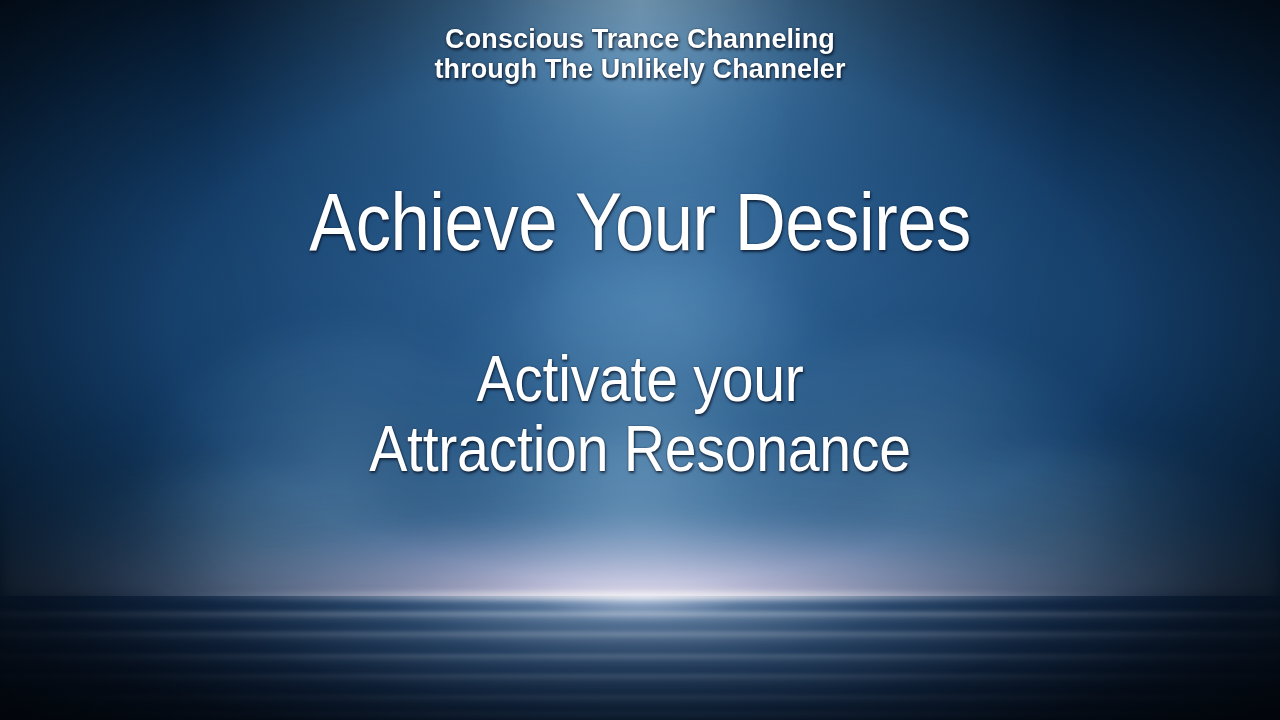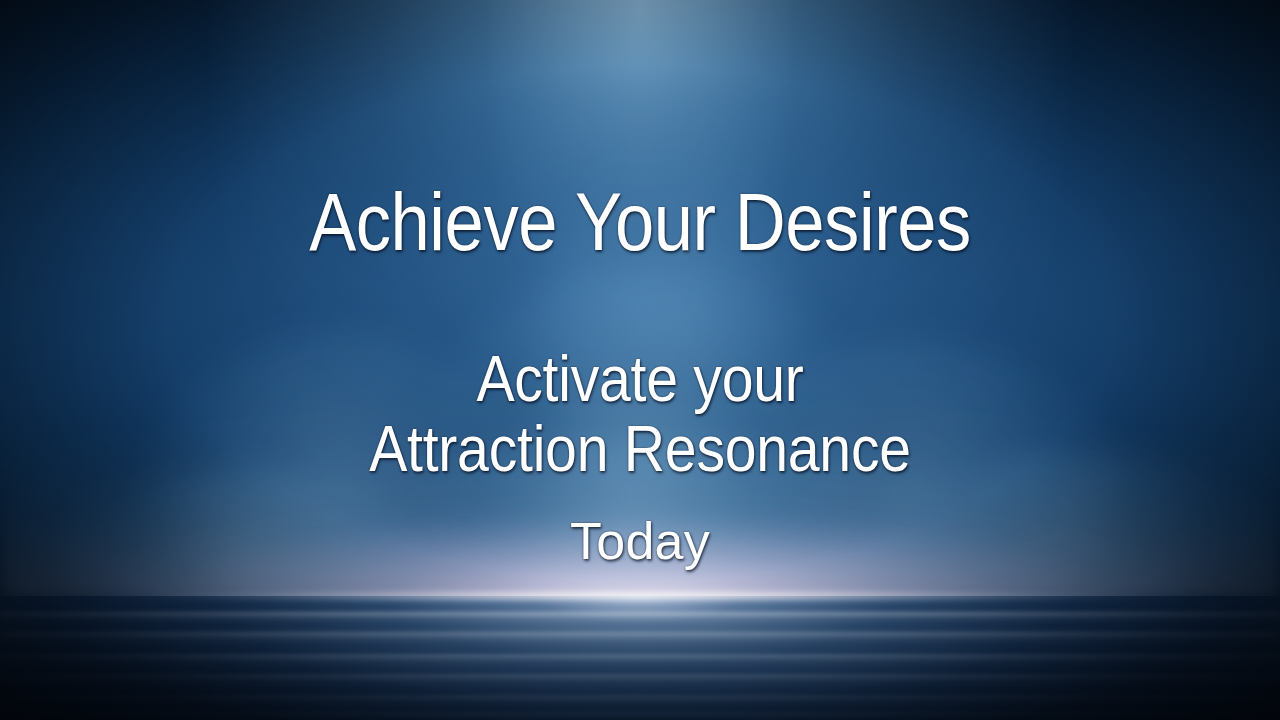--- a/index.html
+++ b/index.html
@@ -282,22 +282,23 @@
   </div>
 
   <div class="layer bg-fog"></div>
   <div class="layer bg-pink-glow"></div>
   <div class="layer bg-water"></div>
   <div class="layer bg-ripples"></div>
   <div class="layer bg-horizon"></div>
   <div class="layer bg-vignette"></div>
 
   <div class="text-layer">
+    <div class="tx" id="channel-header">Conscious Trance Channeling
+through The Unlikely Channeler</div>
 
     <div class="tx" id="main-title">Achieve Your Desires</div>
 
     <div class="tx" id="sub-heading">Activate your
 Attraction Resonance</div>
 
-    <div class="tx" id="closing-line">Today</div>
   </div>
 
 </div>
 
 </body></html>

